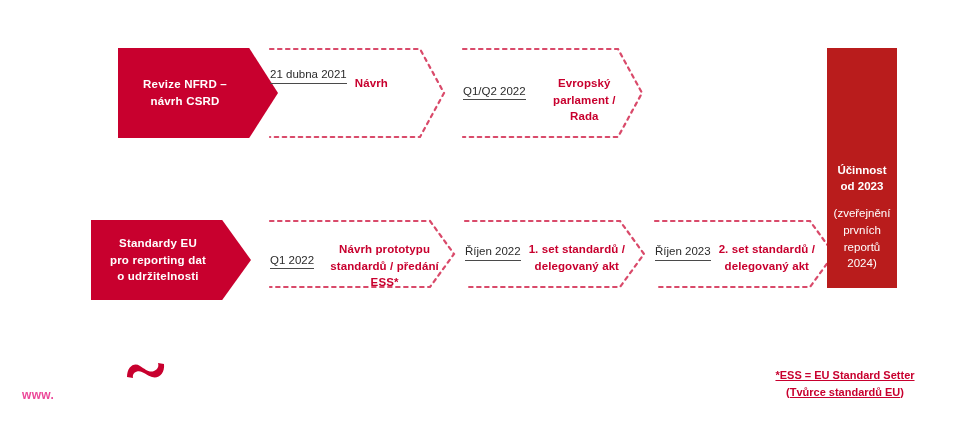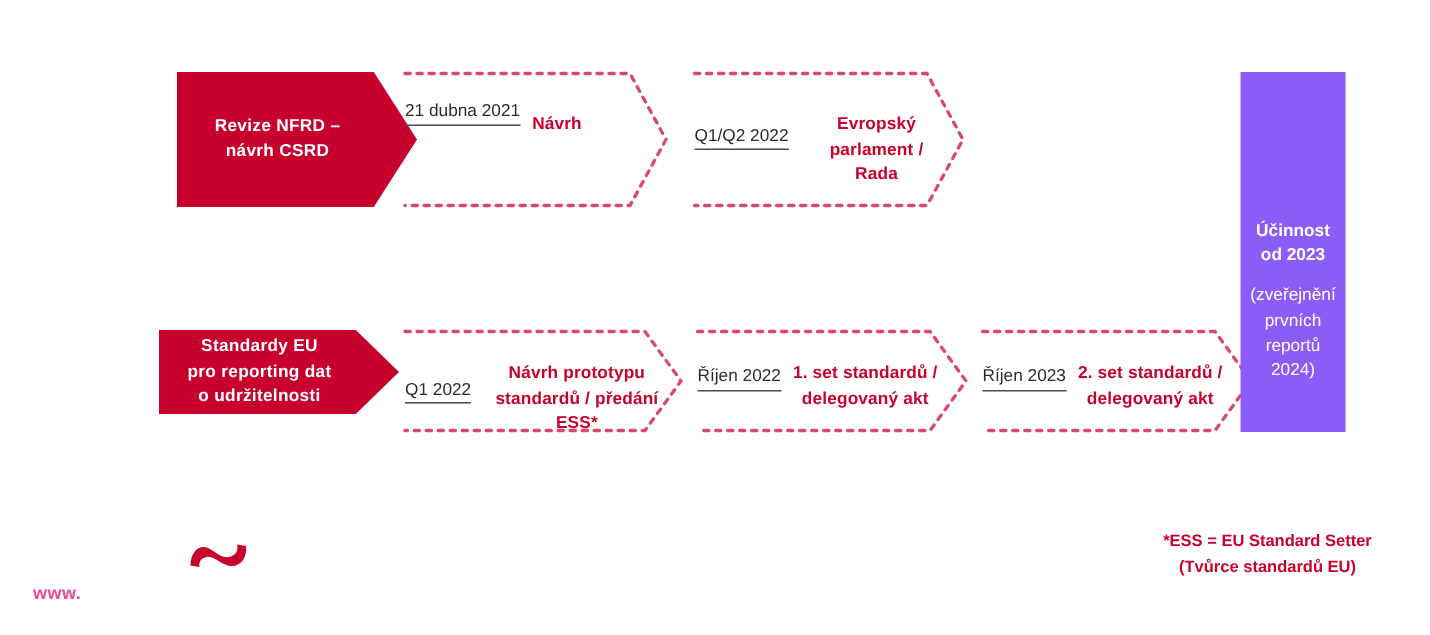--- a/index.html
+++ b/index.html
@@ -83,27 +83,27 @@
     color: #c8002e;
     text-align: center;
     line-height: 1.45;
     letter-spacing: 0.1px;
     padding: 0 8px;
   }
 
   
   .outcome {
     position: absolute;
-    background: #8b5cf6;
+    background: #b91c1c;
     color: #ffffff;
     text-align: center;
     display: flex;
     flex-direction: column;
     align-items: center;
-    justify-content: flex-start;
+    justify-content: center;
     box-sizing: border-box;
     padding: 0 8px;
   }
   .outcome-title {
     font-weight: bold;
     font-size: 11.5px;
     line-height: 1.4;
     margin-top: 98px;
   }
   .outcome-sub {
@@ -176,21 +176,21 @@
     <div class="stage-inner">
       <div class="stage-date">Q1/Q2 2022</div>
       <div class="stage-body">
         <span>Evropský parlament /</span><br>
         <span>Rada</span>
       </div>
     </div>
   </div>
 
 
-  <div class="label-arrow" style="left:106px; top:220px; width:160px; height:56px;">
+  <div class="label-arrow" style="left:91px; top:220px; width:160px; height:80px;">
     <div>
       <span>Standardy EU</span>
       <span>pro reporting dat</span>
       <span>o udržitelnosti</span>
     </div>
   </div>
 
   <div class="stage" style="left:270px; top:220px; width:185px; height:68px;">
     <svg class="chev-svg" viewBox="0 0 185 68" preserveAspectRatio="none">
       <path d="M0 1 L160 1 L184 34 L160 67 L0 67" fill="none" stroke="#d94a6a" stroke-width="2.2" stroke-dasharray="3.5 4.5" stroke-linecap="round"></path>
@@ -236,21 +236,21 @@
       <span>od 2023</span>
     </div>
     <div class="outcome-sub">
       <span>(zveřejnění</span><br>
       <span>prvních</span><br>
       <span>reportů</span><br>
       <span>2024)</span>
     </div>
   </div>
 
-  <div class="footnote" style="left:750px; top:353px; width:190px;">
+  <div class="footnote" style="left:750px; top:367px; width:190px;text-decoration:underline;">
     <span>*ESS = EU Standard Setter</span><br>
     <span>(Tvůrce standardů EU)</span>
   </div>
 
   <div class="www" style="left:22px; top:388px;">www.</div>
 
   <div class="logo" style="left:108px; top:360px;">
     <svg class="logo-mark" width="42" height="22" viewBox="0 0 42 22">
       <path d="M3 17 C3 7, 10 2, 16 6 C21 9, 25 13, 30 11 C34 9.5, 35 6, 34 3
                L40 4 C41 13, 35 19, 28 17 C22 15.4, 18 10, 13 11.5

